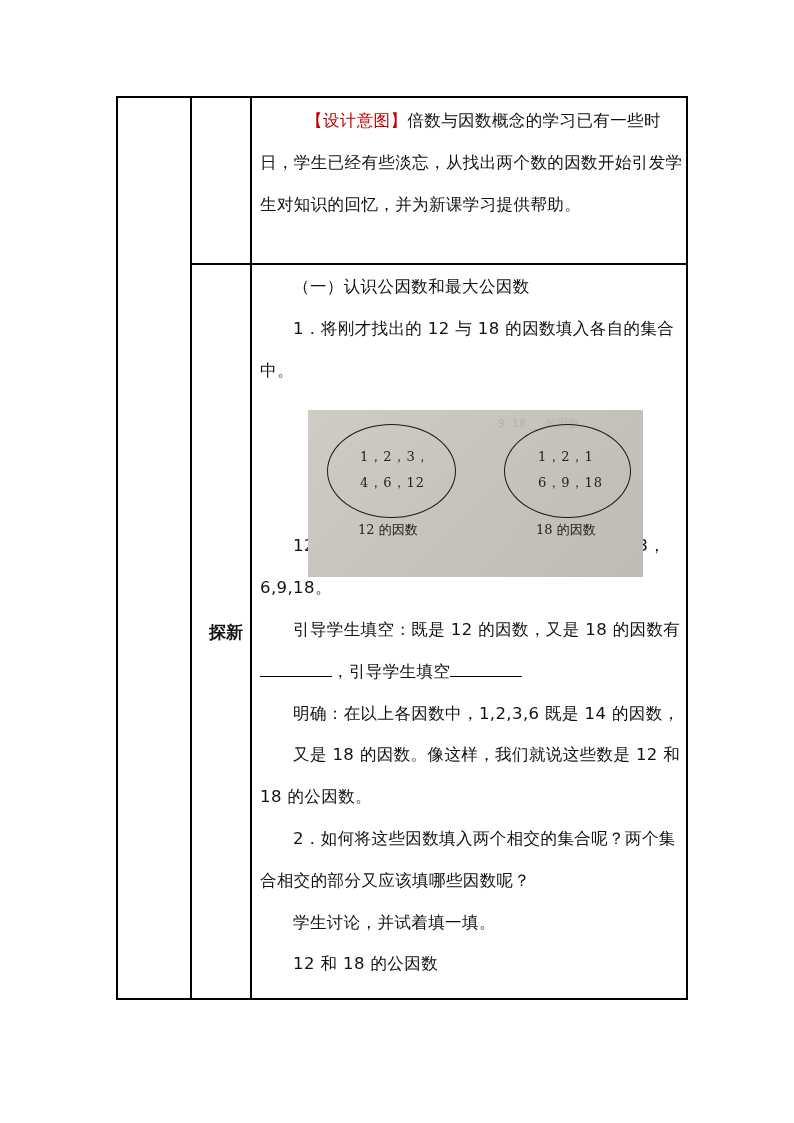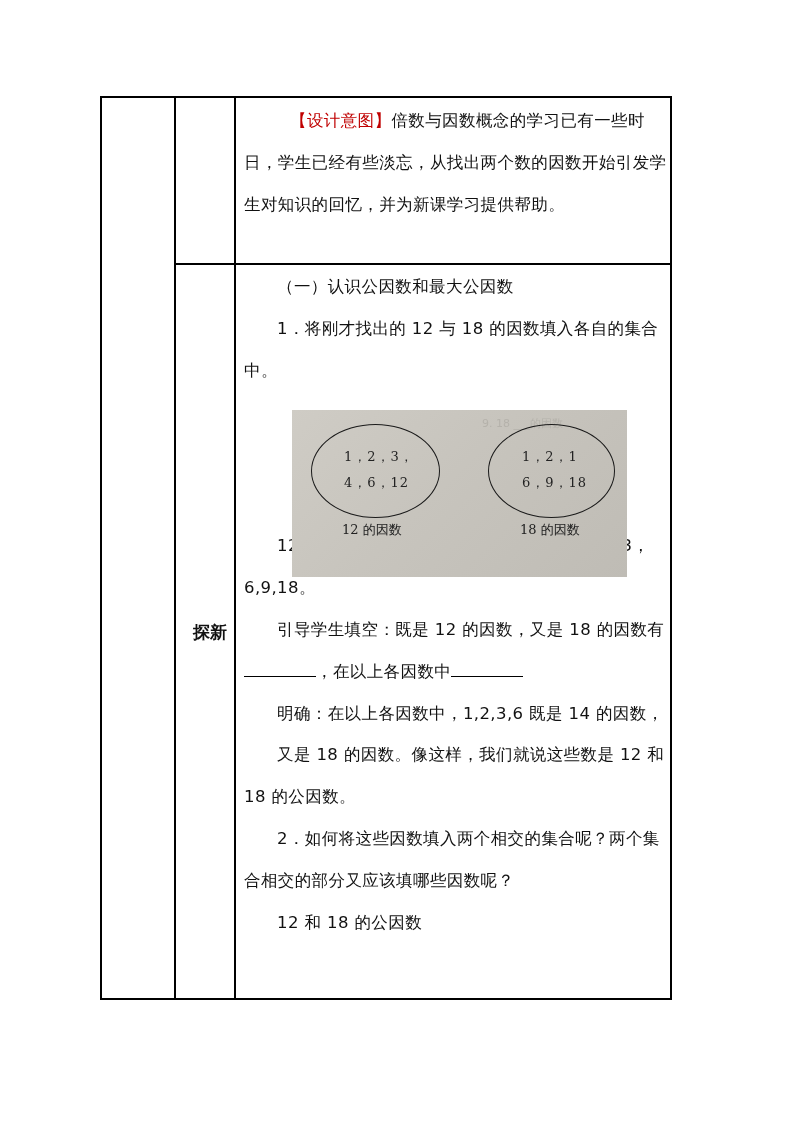--- a/index.html
+++ b/index.html
@@ -15,21 +15,21 @@
       font-family: "DejaVu Sans", "Liberation Sans", sans-serif;
       color: #111111;
     }
     .page {
       position: absolute;
       left: 0; top: 0;
       width: 794px; height: 1123px;
     }
     .table {
       position: absolute;
-      left: 100px;
+      left: 116px;
       top: 96px;
       width: 572px;
       height: 904px;
       border: 2px solid #000;
       box-sizing: border-box;
     }
     .col-line {
       position: absolute;
       top: 0;
       bottom: 0;
@@ -129,24 +129,25 @@
       <p class="p indent-lg"><span class="red">【设计意图】</span><span>倍数与因数概念的学习已有一些时日，学生已经有些淡忘，从找出两个数的因数开始引发学生对知识的回忆，并为新课学习提供帮助。</span></p>
     </div>
 
     <div class="label">探新</div>
 
     <div class="cell-text cell-bottom">
       <p class="p indent">（一）认识公因数和最大公因数</p>
       <p class="p indent">1．将刚才找出的 12 与 18 的因数填入各自的集合中。</p>
       <div style="height:134px;"></div>
       <p class="p indent">12  的因数有 1,2,3,4,6,12,18  的因数有 1,2,3，6,9,18。</p>
-      <p class="p indent"><span>引导学生填空：既是 12 的因数，又是 18 的因数有</span><span class="blank"></span><span>，在以上各因数中</span><span class="blank"></span></p>
+      <p class="p indent"><span>引导学生填空：既是 12 的因数，又是 18 的因数有</span><span class="blank"></span><span>，引导学生填空</span><span class="blank"></span></p>
       <p class="p indent">明确：在以上各因数中，1,2,3,6 既是 14 的因数，</p>
       <p class="p indent">又是 18 的因数。像这样，我们就说这些数是 12 和 18 的公因数。</p>
       <p class="p indent">2．如何将这些因数填入两个相交的集合呢？两个集合相交的部分又应该填哪些因数呢？</p>
+      <p class="p indent">学生讨论，并试着填一填。</p>
       <p class="p indent">12 和 18 的公因数</p>
     </div>
 
     <div class="photo">
       <span class="ghost" style="left:190px; top:6px;">9. 18 ___的因数</span>
       <div class="ellipse left"></div>
       <div class="ellipse right"></div>
       <span class="set-line" style="left:52px; top:38px;">1，2，3，</span>
       <span class="set-line" style="left:52px; top:64px;">4，6，12</span>
       <span class="set-line" style="left:230px; top:38px;">1，2，1</span>

